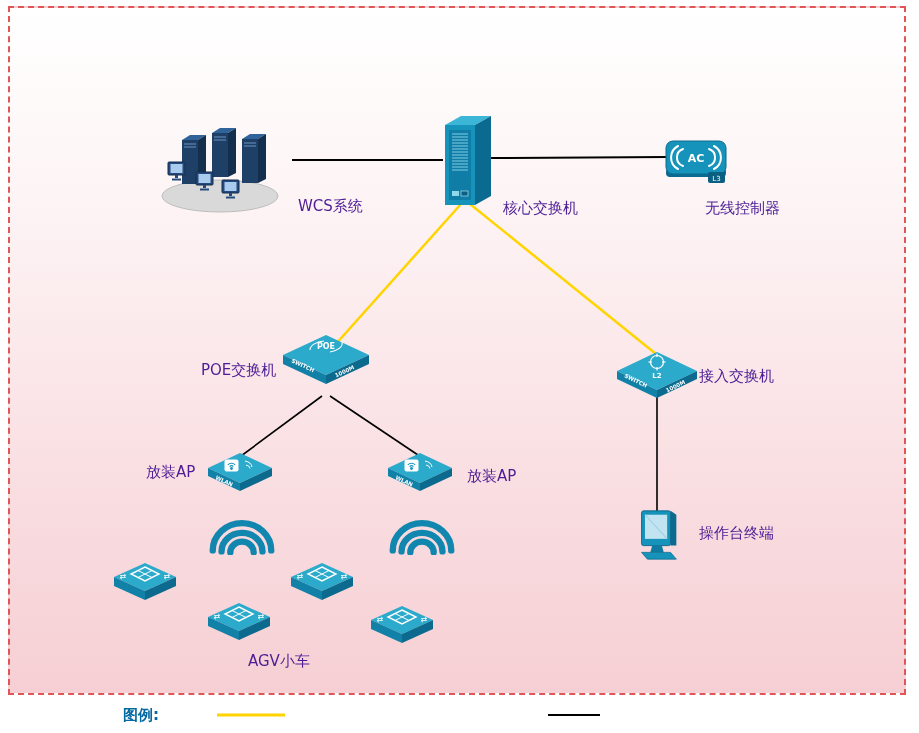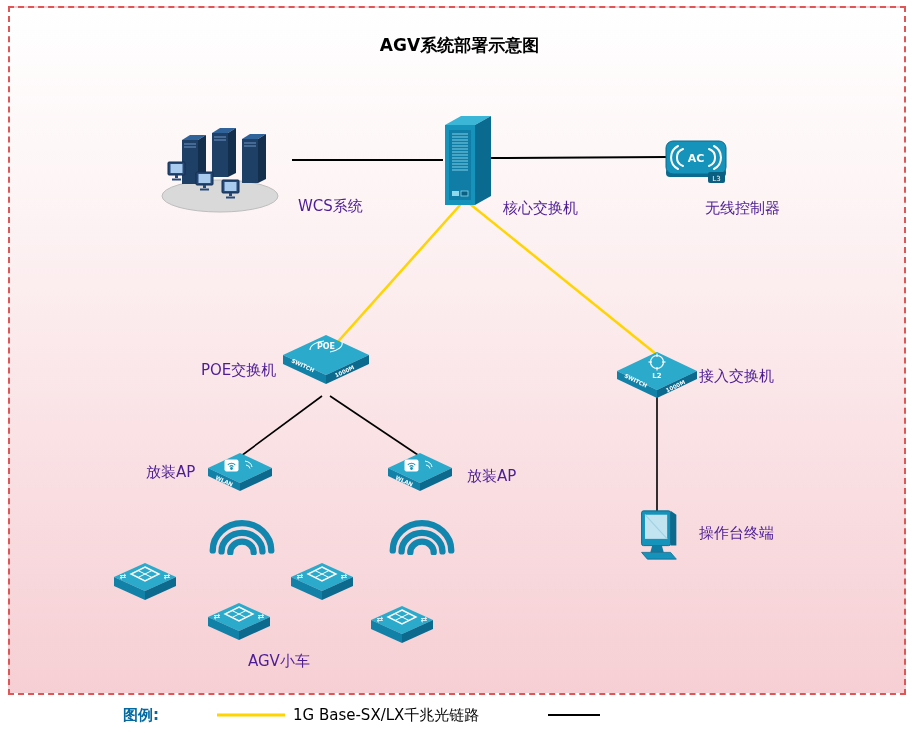--- a/index.html
+++ b/index.html
@@ -26,21 +26,20 @@
   .legend-swatch{position:absolute;}
   svg text{font-family:"DejaVu Sans","Liberation Sans",sans-serif;}
 </style>
 </head>
 <body>
 
 <div class="canvas">
 
   <div class="frame"></div>
 
-  <div class="title">AGV系统部署示意图</div>
 
   <svg class="links" viewBox="0 0 919 733">
     <line x1="292" y1="160" x2="443" y2="160" stroke-width="2" stroke="#000000"></line>
     <line x1="489" y1="158" x2="668" y2="157" stroke-width="2" stroke="#000000"></line>
     <line x1="461" y1="204" x2="326" y2="355" stroke-width="2.5" stroke="#FFD400"></line>
     <line x1="470" y1="204" x2="656" y2="354" stroke-width="2.5" stroke="#FFD400"></line>
     <line x1="322" y1="396" x2="241" y2="456" stroke-width="1.6" stroke="#000000"></line>
     <line x1="330" y1="396" x2="418" y2="455" stroke-width="1.6" stroke="#000000"></line>
     <line x1="657" y1="396" x2="657" y2="512" stroke-width="1.6" stroke="#000000"></line>
   </svg>
@@ -280,18 +279,17 @@
       <text x="13" y="19" font-size="8" fill="#FFFFFF" text-anchor="middle">⇄</text>
       <text x="57" y="19" font-size="8" fill="#FFFFFF" text-anchor="middle">⇄</text>
     </svg>
   </div>
   <span class="lbl" style="left:248px;top:653px">AGV小车</span>
 
   <span class="legend-title">图例:</span>
   <svg class="legend-swatch" style="left:215px;top:710px" width="72" height="10">
     <line x1="2" y1="5" x2="70" y2="5" stroke-width="3" stroke="#FFD400"></line>
   </svg>
-  <span class="legend-label" style="left:293px">1G Base-SX/LX千兆光链路</span>
   <svg class="legend-swatch" style="left:546px;top:711px" width="56" height="8">
     <line x1="2" y1="4" x2="54" y2="4" stroke-width="2" stroke="#000000"></line>
   </svg>
 
 </div>
 
 </body></html>

